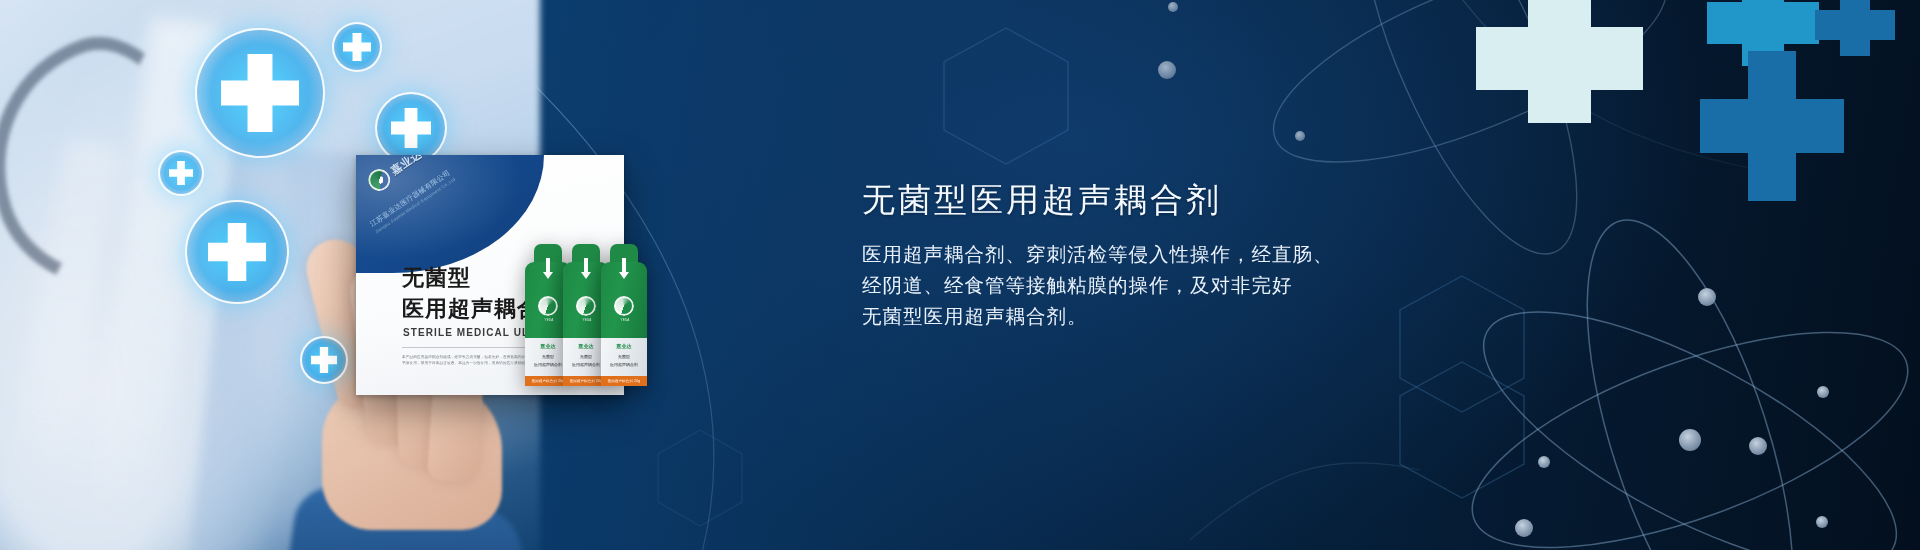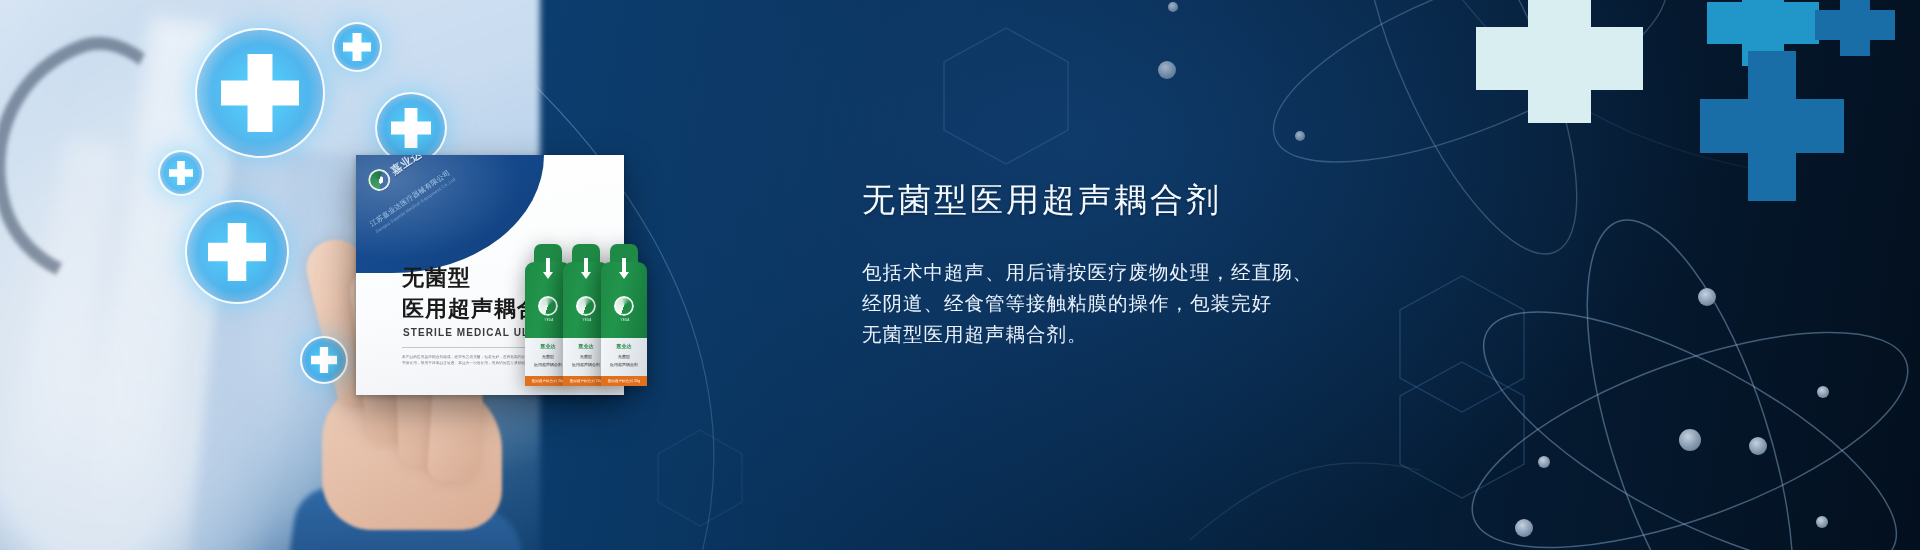--- a/index.html
+++ b/index.html
@@ -263,21 +263,21 @@
 
   
   .copy {
     position:absolute; left:862px; top:178px; width:760px;
     color:#ffffff;
   }
   .copy-title {
     font-size:33px; font-weight:normal; letter-spacing:3px;
     color:#f4f9ff;
     text-shadow:0 1px 3px rgba(0,0,0,0.35);
-    margin-bottom:34px;
+    margin-bottom:16px;
   }
   .copy-body { font-size:19.5px; line-height:31px; letter-spacing:1px; color:#eaf2fb; }
   .copy-body div { white-space:nowrap; }
 </style>
 </head>
 <body>
 
 <div class="banner">
 
   <div class="bg-deco">
@@ -437,19 +437,19 @@
       <div class="sachet-l1">无菌型</div>
       <div class="sachet-l2">医用超声耦合剂</div>
       <div class="sachet-strip">医用超声耦合剂 20g</div>
     </div>
 
   </div>
 
   <div class="copy">
     <h1 class="copy-title">无菌型医用超声耦合剂</h1>
     <div class="copy-body">
-      <div>包括术中超声、用后请按医疗废物处理，经直肠、</div>
-      <div>经阴道、经食管等接触粘膜的操作，包装完好</div>
+      <div>医用超声耦合剂、穿刺活检等侵入性操作，经直肠、</div>
+      <div>经阴道、经食管等接触粘膜的操作，及对非完好</div>
       <div>无菌型医用超声耦合剂。</div>
     </div>
   </div>
 
 </div>
 
 </body></html>

